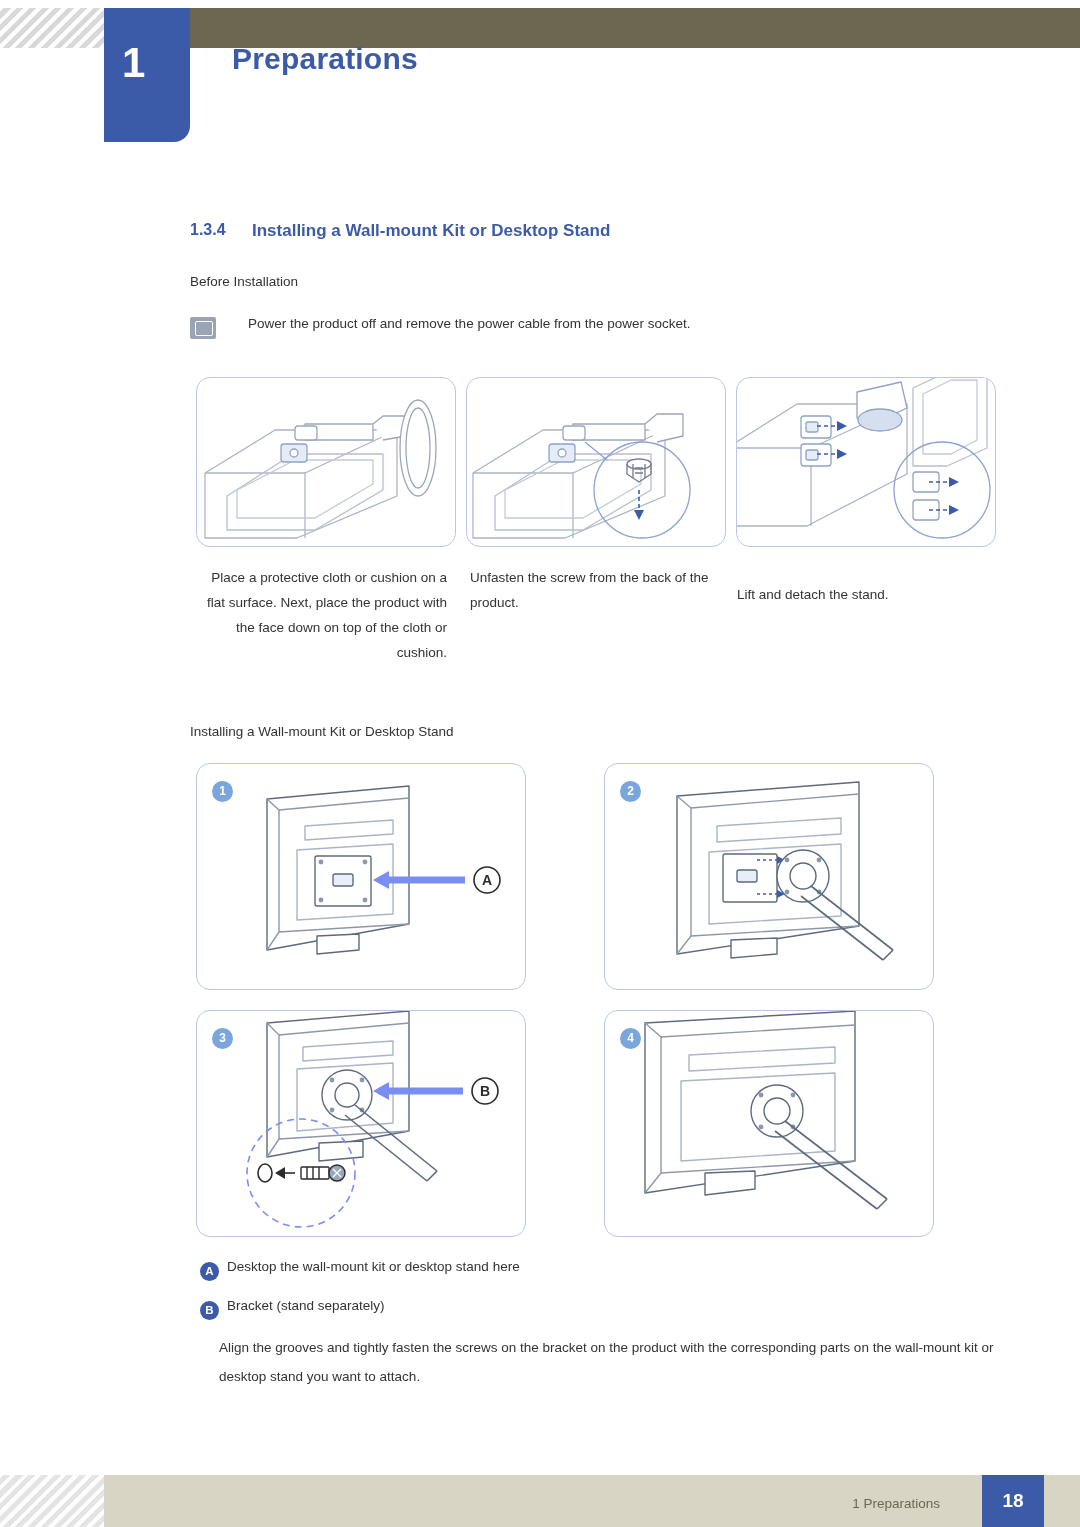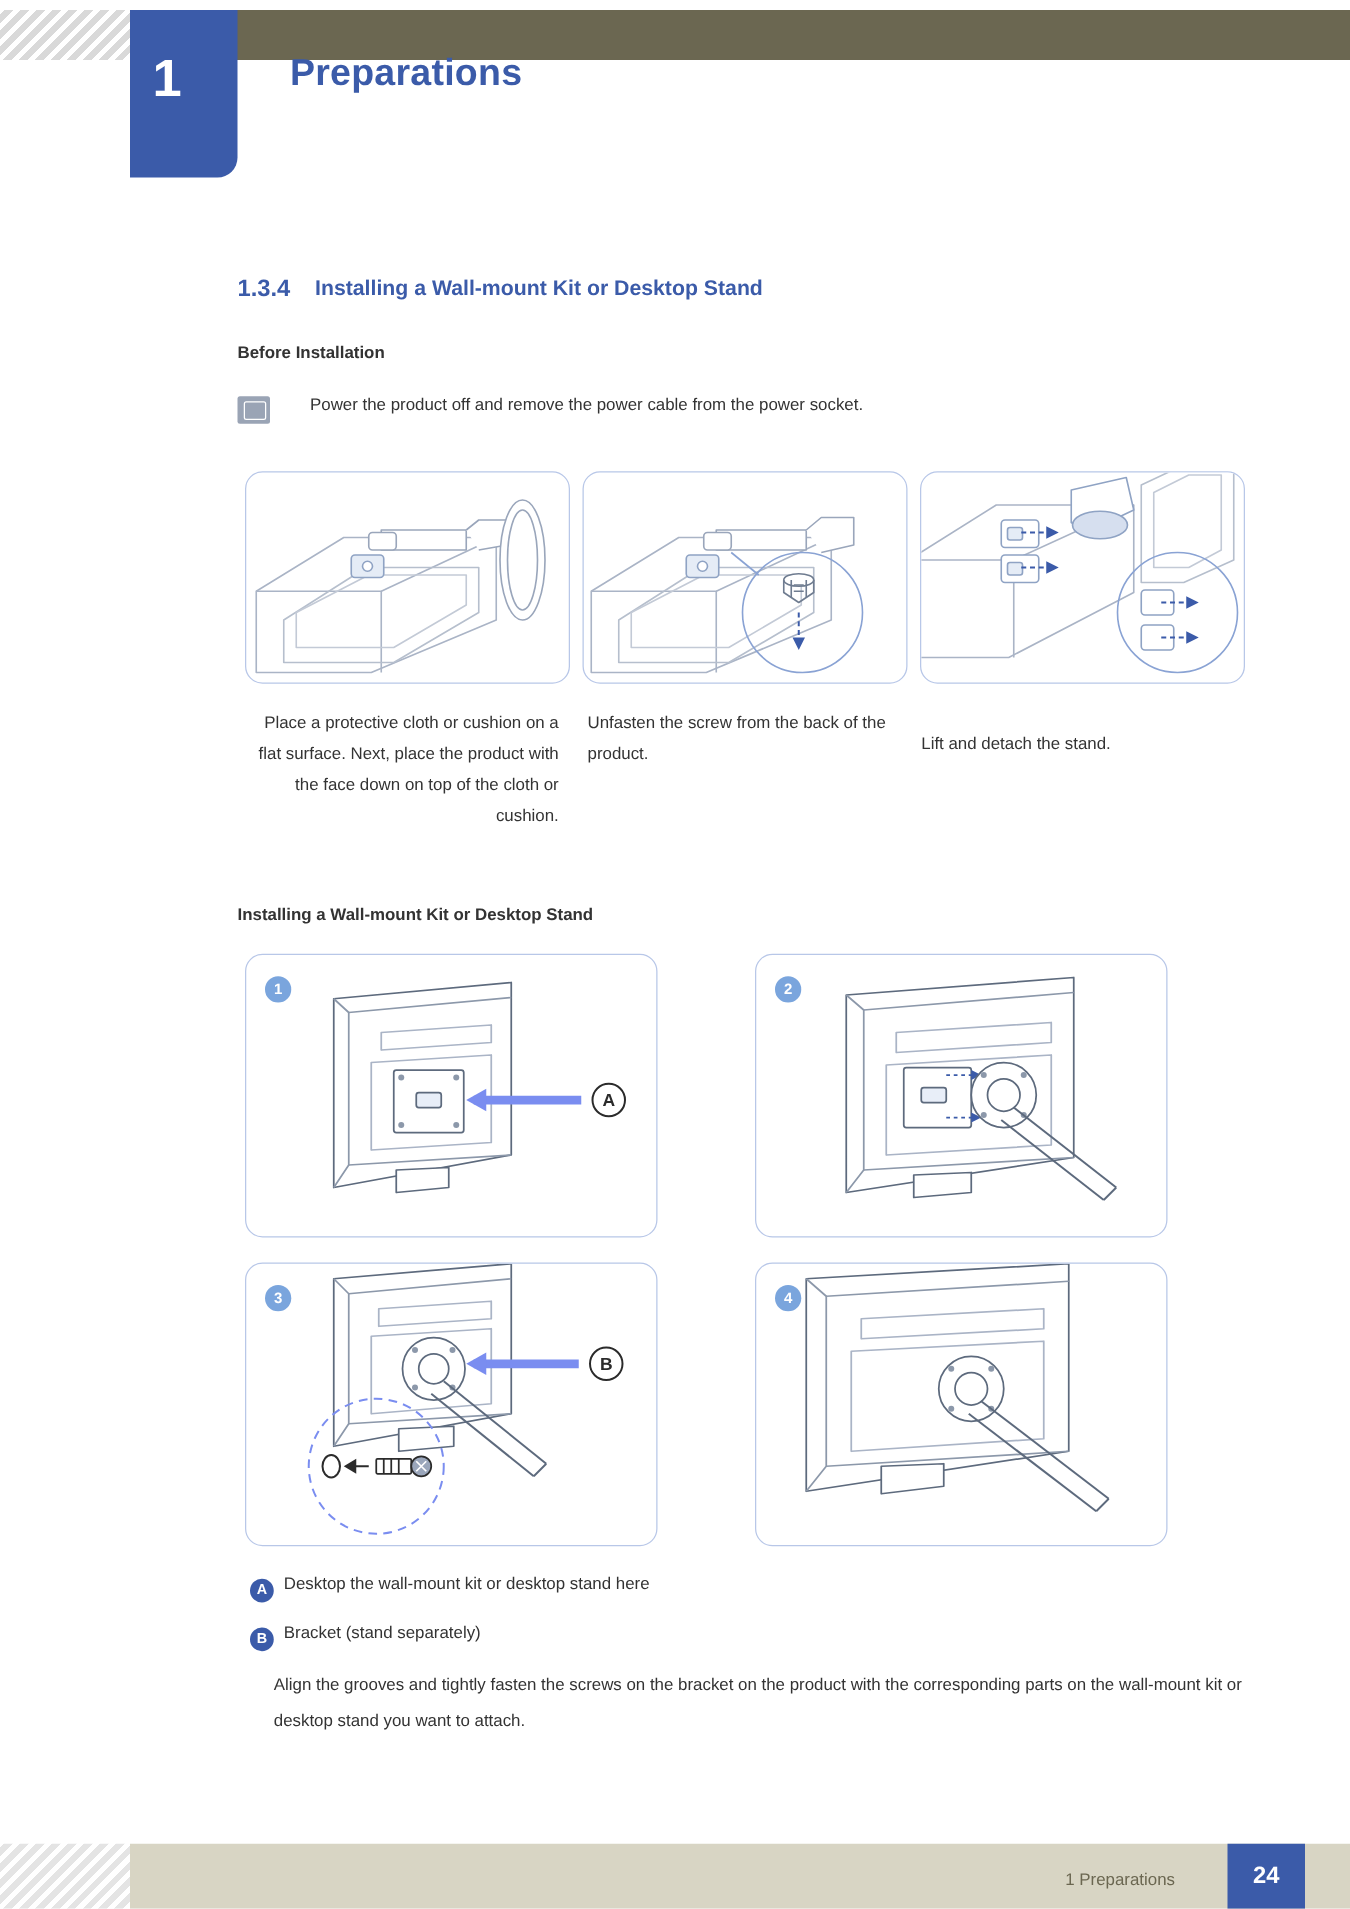--- a/index.html
+++ b/index.html
@@ -68,37 +68,37 @@
     font-weight: bold;
     color: #3b5ba9;
     letter-spacing: 0.2px;
   }
 
   
   .sec-num {
     position: absolute;
     top: 221px;
     left: 190px;
-    font-size: 19px;
+    font-size: 16px;
     font-weight: bold;
     color: #3b5ba9;
   }
   .sec-title {
     position: absolute;
     top: 221px;
     left: 252px;
     font-size: 17px;
     font-weight: bold;
     color: #3b5ba9;
   }
   .sub-head {
     position: absolute;
     left: 190px;
     font-size: 13.5px;
-    font-weight: bold;
+    font-weight: normal;
     color: #333333;
   }
   .note-row {
     position: absolute;
     top: 313px;
     left: 190px;
     width: 800px;
   }
   .note-icon {
     position: absolute;
@@ -496,13 +496,13 @@
 </div>
 <div class="legend" style="top:1298px;">
   <span class="badge">B</span><span>Bracket (stand separately)</span>
 </div>
 
 <div class="para" style="top:1333px;">Align the grooves and tightly fasten the screws on the bracket on the product with the corresponding parts on the wall-mount kit or desktop stand you want to attach.</div>
 
 <div class="footer-hatch"></div>
 <div class="footer-bar"></div>
 <div class="footer-text">1 Preparations</div>
-<div class="footer-page">24</div>
+<div class="footer-page">18</div>
 
 </body></html>

